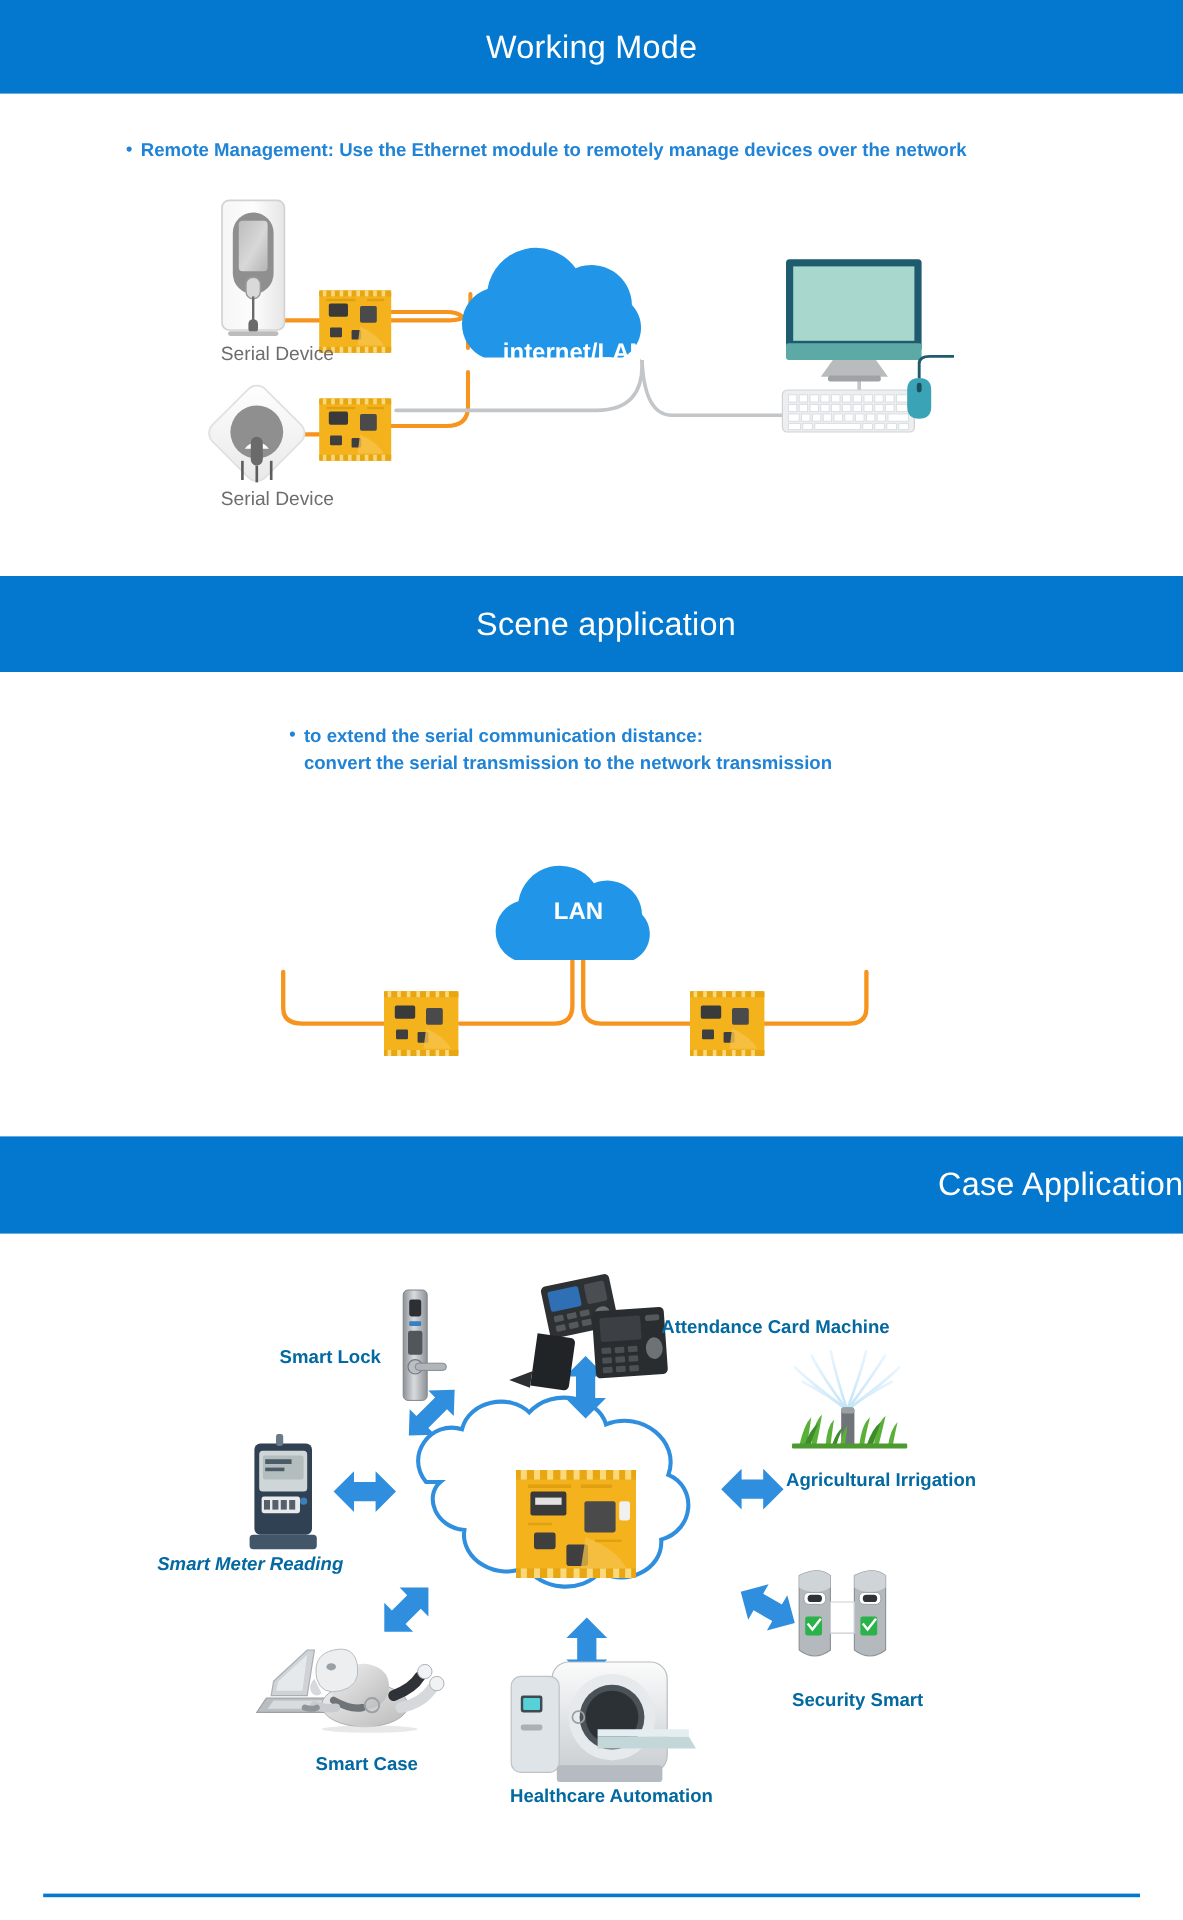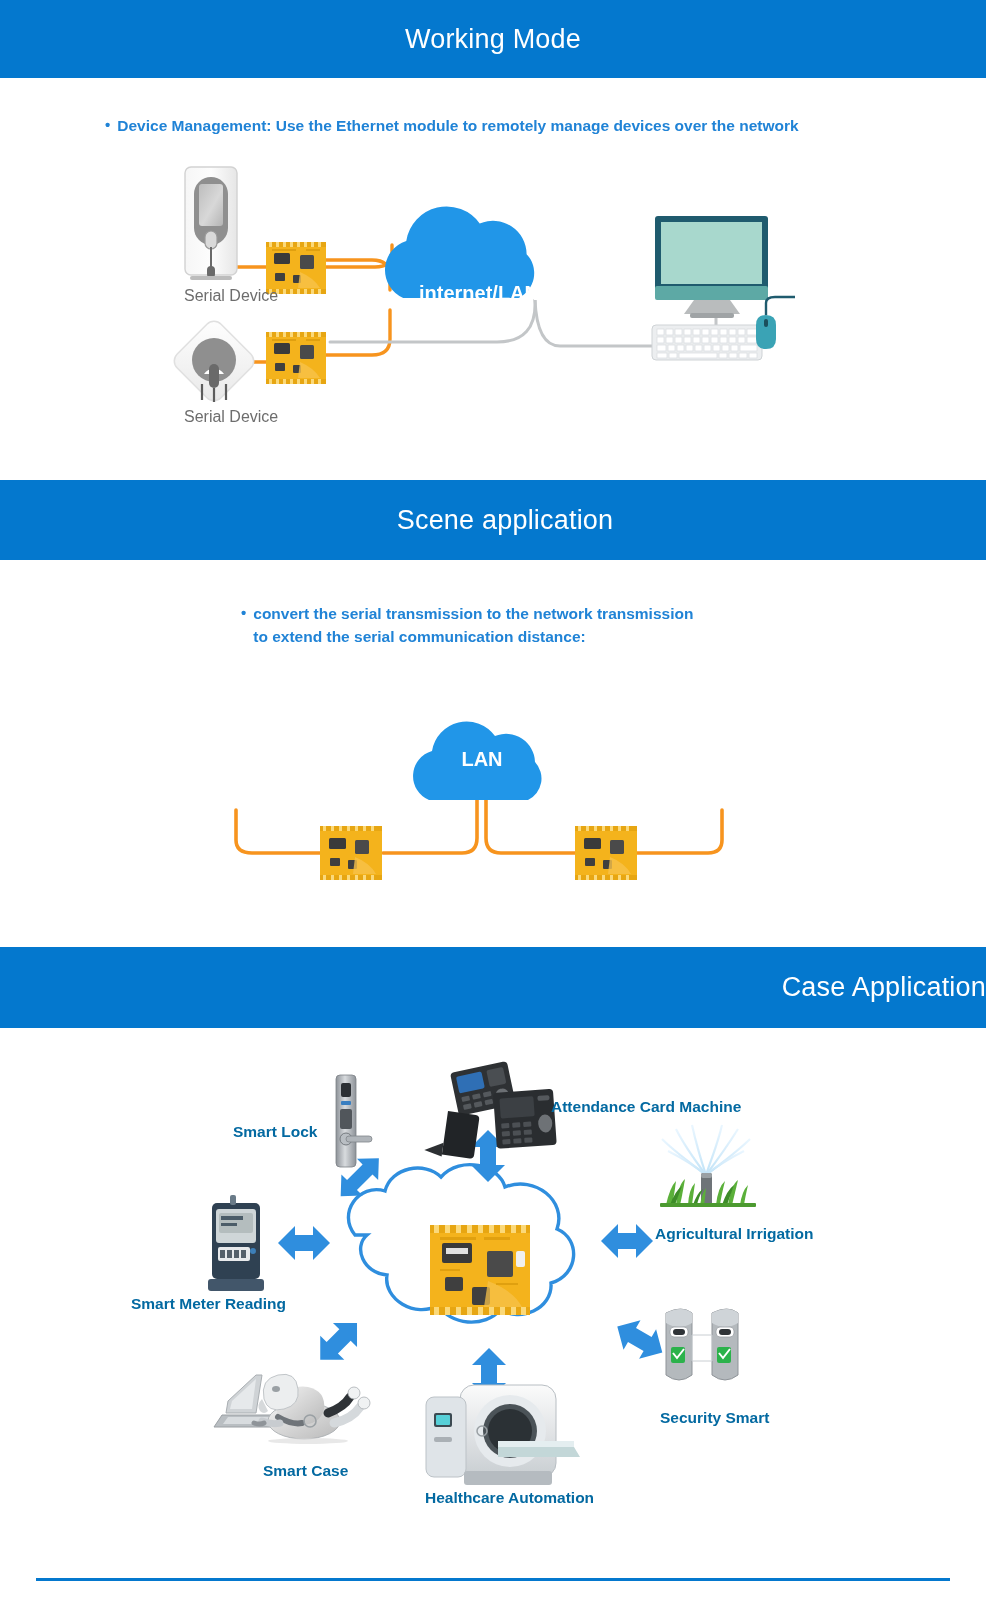--- a/index.html
+++ b/index.html
@@ -90,21 +90,21 @@
 <body>
 
 <div class="page">
 
   <div class="banner" id="banner-working">
     <div class="banner-title">Working Mode</div>
   </div>
 
   <div class="bullet-row" id="bullet-remote">
     <div class="bullet-dot">•</div>
-    <div class="bullet-text">Device Management: Use the Ethernet module to remotely manage devices over the network</div>
+    <div class="bullet-text">Remote Management: Use the Ethernet module to remotely manage devices over the network</div>
   </div>
 
   <div class="diagram" id="diagram-working">
     <svg width="986" height="320" viewBox="0 0 986 320">
       <defs>
         <linearGradient id="towerG" x1="0" y1="0" x2="1" y2="0">
           <stop offset="0" stop-color="#f6f6f6"></stop>
             <stop offset="0.5" stop-color="#fdfdfd"></stop>
             <stop offset="1" stop-color="#e6e6e6"></stop>
         </linearGradient>
@@ -288,22 +288,22 @@
     <div class="caption" style="left:184px; top:258px;">Serial Device</div>
   </div>
 
   <div class="banner" id="banner-scene">
     <div class="banner-title">Scene application</div>
   </div>
 
   <div class="bullet-row" id="bullet-scene">
     <div class="bullet-dot">•</div>
     <div class="bullet-text">
+      <span>to extend the serial communication distance:</span>
       <span>convert the serial transmission to the network transmission</span>
-      <span>to extend the serial communication distance:</span>
     </div>
   </div>
 
   <div class="diagram" id="diagram-scene">
     <svg width="986" height="230" viewBox="0 0 986 230">
 
       <g fill="none" stroke="#f7941e" stroke-width="3.6" stroke-linecap="round">
         <path d="M236 120 V 150 Q 236 163 252 163 H 322"></path>
         <path d="M383 163 H 462 Q 477 163 477 148 V 110"></path>
         <path d="M486 110 V 148 Q 486 163 501 163 H 577"></path>
@@ -634,17 +634,17 @@
         <rect x="22" y="0" width="6" height="10" rx="2" fill="#6a7b88"></rect>
       </g>
     </svg>
 
     <div class="case-label" style="left:233px; top:78px;">Smart Lock</div>
     <div class="case-label" style="left:551px; top:53px;">Attendance Card Machine</div>
     <div class="case-label" style="left:655px; top:180px;">Agricultural Irrigation</div>
     <div class="case-label" style="left:660px; top:364px;">Security Smart</div>
     <div class="case-label" style="left:425px; top:444px;">Healthcare Automation</div>
     <div class="case-label" style="left:263px; top:417px;">Smart Case</div>
-    <div class="case-label" style="left:131px; top:250px;">Smart Meter Reading</div>
+    <div class="case-label" style="left:131px; top:250px;font-style:italic;">Smart Meter Reading</div>
   </div>
 
   <div class="bottom-rule"></div>
 </div>
 
 </body></html>

